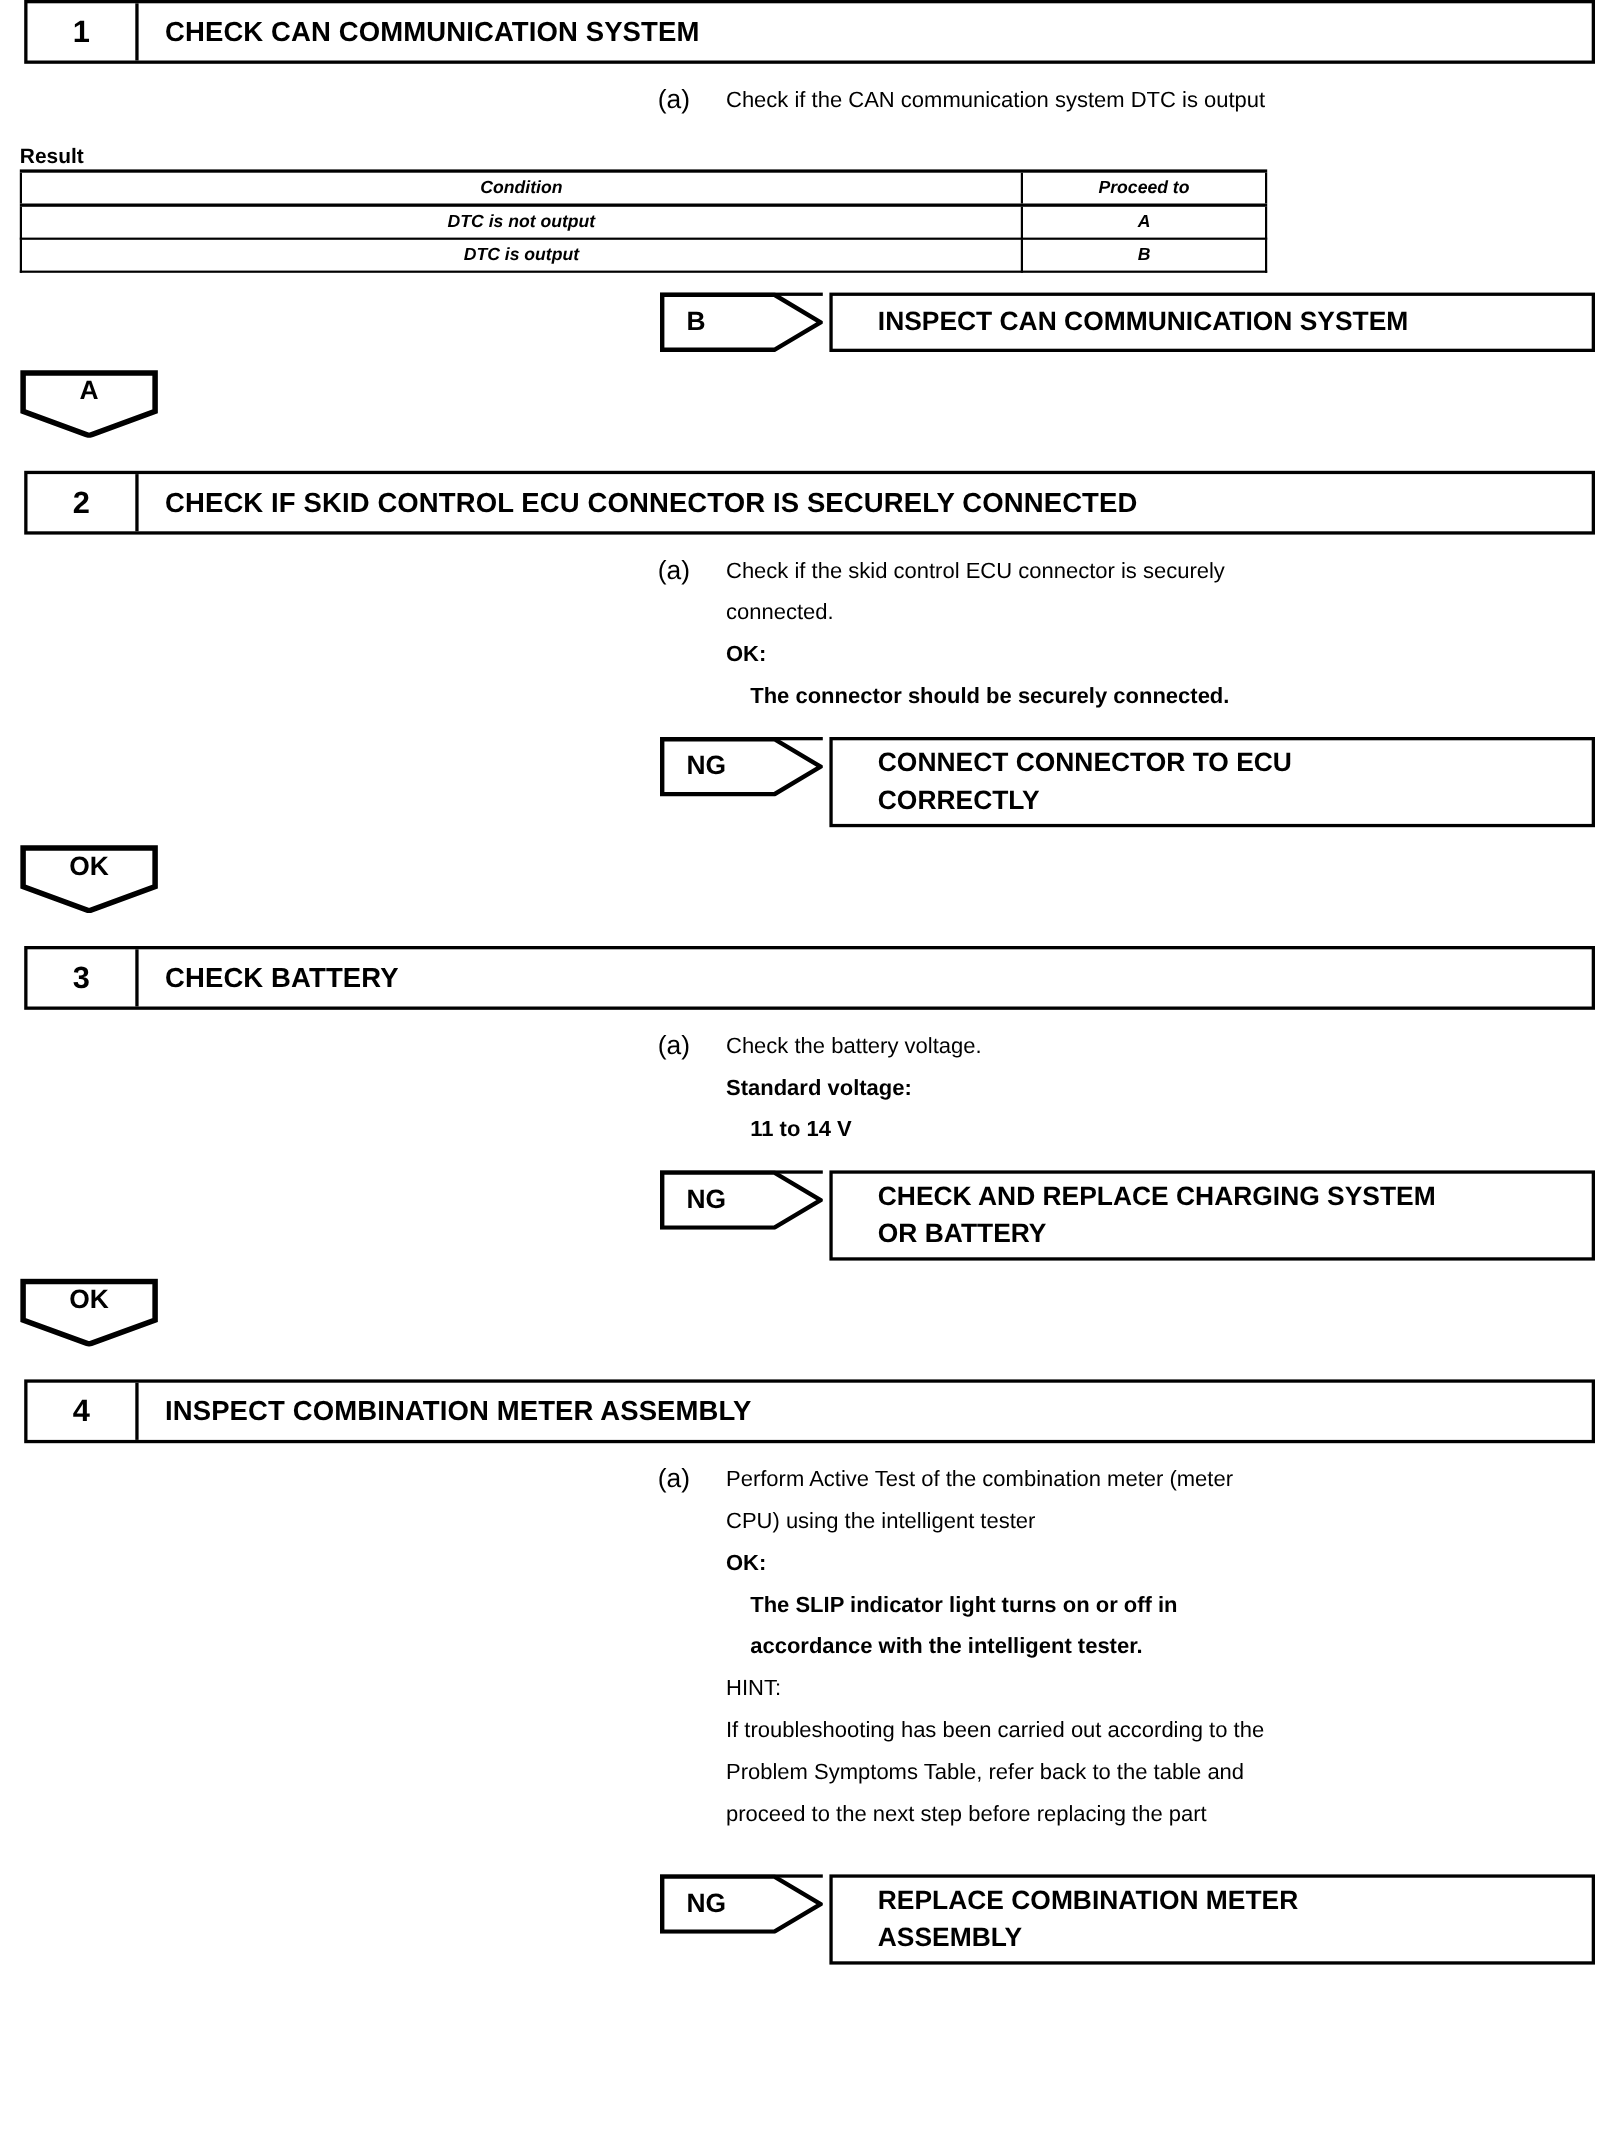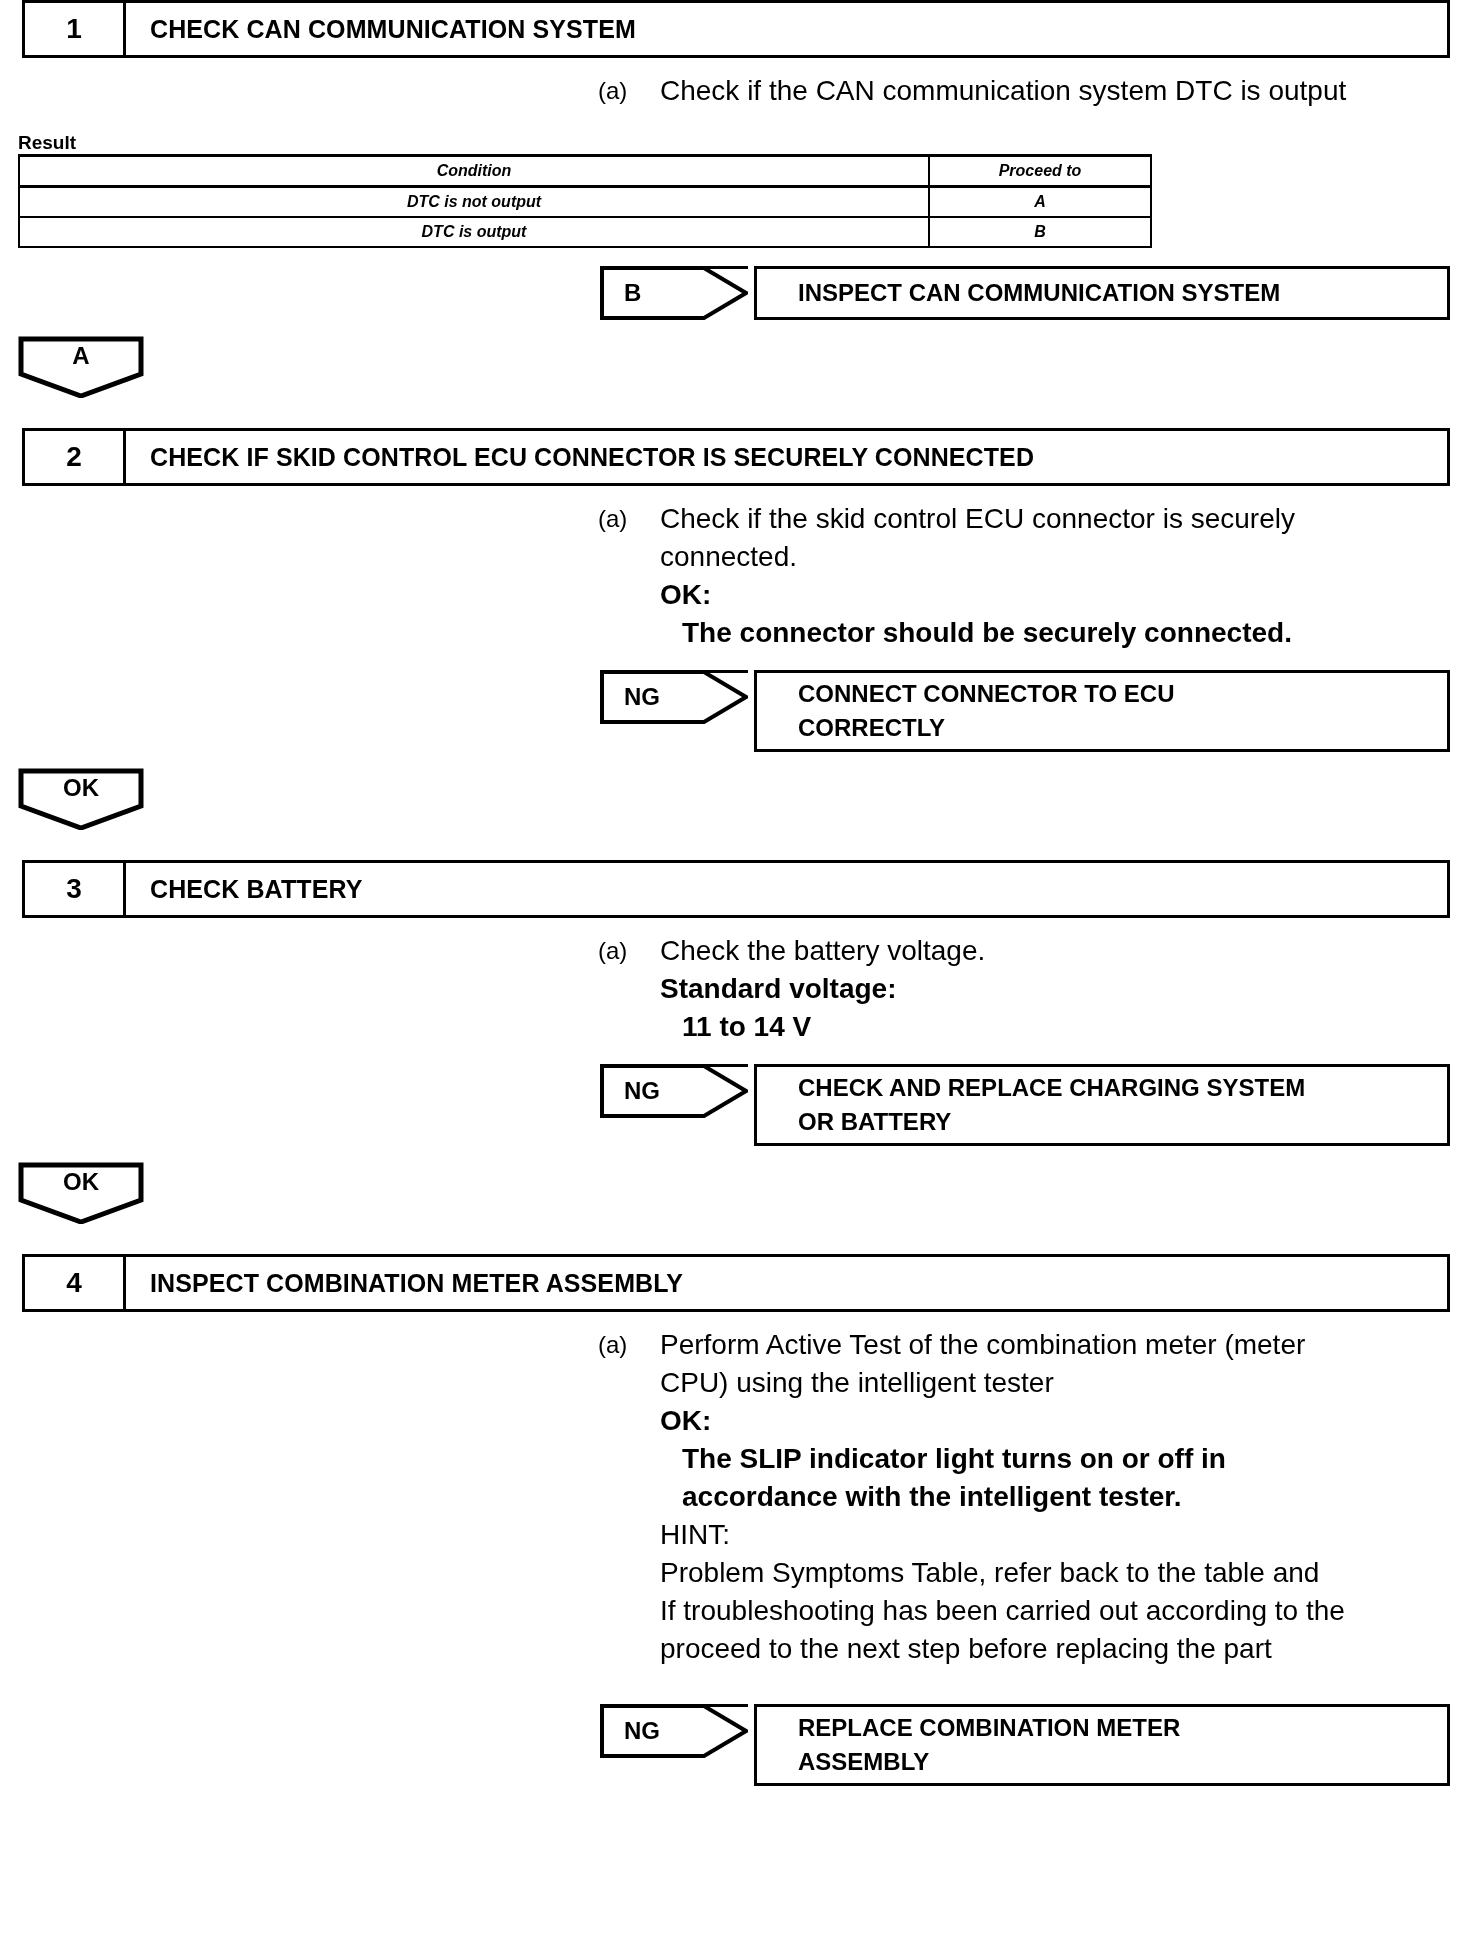--- a/index.html
+++ b/index.html
@@ -44,21 +44,21 @@
     padding-left:598px;
     padding-right:24px;
   }
   .para{display:flex;align-items:flex-start;margin:0;}
   .para-marker{
     width:62px;min-width:62px;
     font-size:24px;line-height:38px;
     font-weight:normal;
   }
   .para-body{flex:1;}
-  .ln{font-size:28px;line-height:38px;white-space:pre-wrap;}
+  .ln{font-size:20px;line-height:38px;white-space:pre-wrap;}
   .ln.b{font-weight:bold;}
   .ind1{padding-left:22px;}
 
   
   .result-label{
     font-size:19px;font-weight:bold;
     margin:22px 0 0 18px;
   }
   table.result{
     border-collapse:collapse;
@@ -276,22 +276,22 @@
   <div class="body-block">
     <div class="para">
       <div class="para-marker">(a)</div>
       <div class="para-body">
         <div class="ln">Perform Active Test of the combination meter (meter</div>
         <div class="ln">CPU) using the intelligent tester</div>
         <div class="ln b">OK:</div>
         <div class="ln b ind1">The SLIP indicator light turns on or off in</div>
         <div class="ln b ind1">accordance with the intelligent tester.</div>
         <div class="ln">HINT:</div>
+        <div class="ln">If troubleshooting has been carried out according to the</div>
         <div class="ln">Problem Symptoms Table, refer back to the table and</div>
-        <div class="ln">If troubleshooting has been carried out according to the</div>
         <div class="ln">proceed to the next step before replacing the part</div>
       </div>
     </div>
   </div>
 
   <div class="gap-s"></div>
 
   <div class="res-row">
     <div class="chev">
       <svg viewBox="0 0 148 54" preserveAspectRatio="none">

